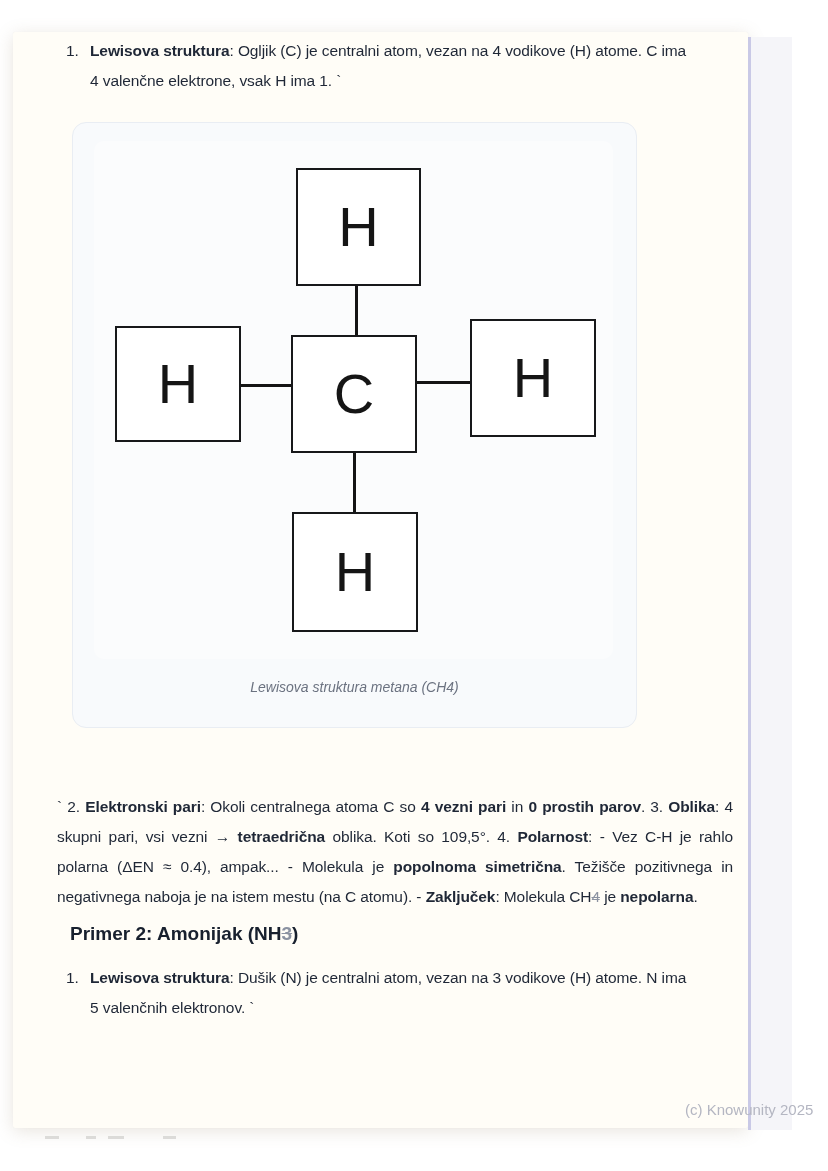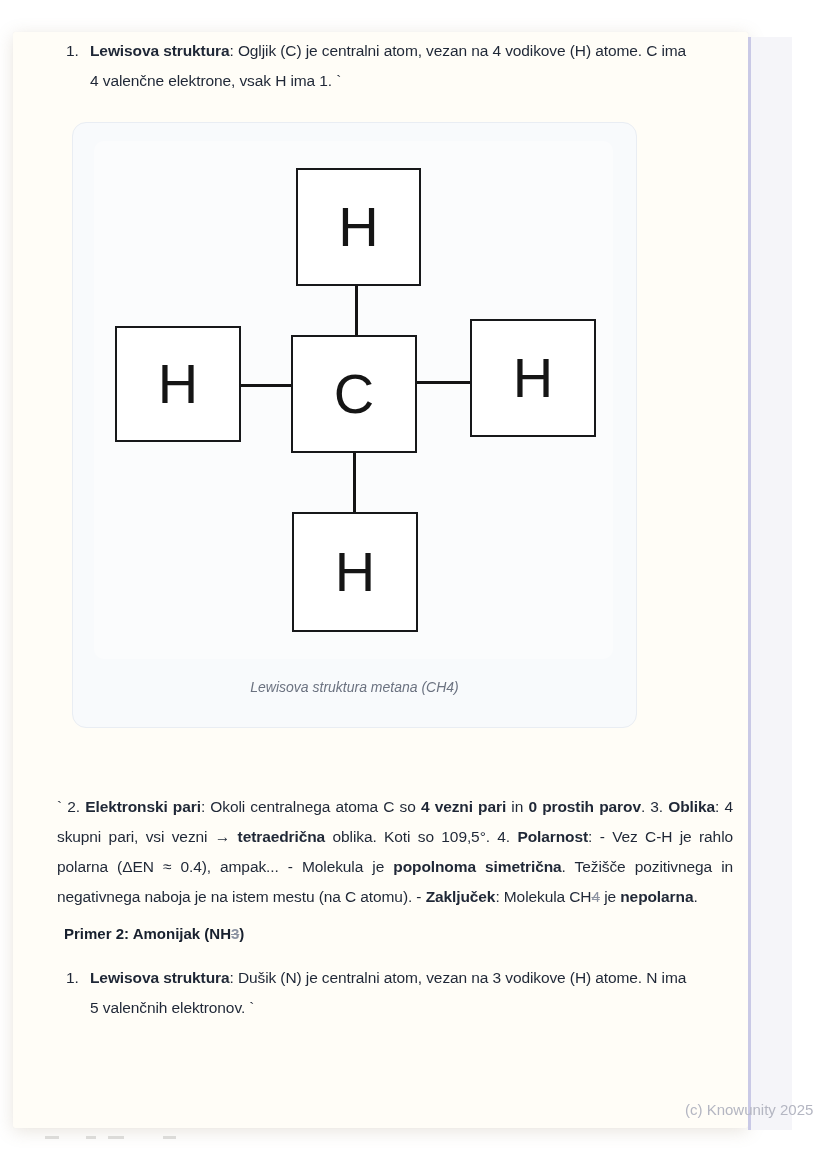--- a/index.html
+++ b/index.html
@@ -23,21 +23,21 @@
 
   .li { position:absolute; display:flex; }
   .li-marker { flex:0 0 24px; text-align:left; }
   .li-body { flex:1; }
 
   .list1 { left:53px; top:4px; width:625px; }
   .list2 { left:53px; top:931px; width:625px; }
 
   .para { position:absolute; left:44px; top:736px; width:676px; text-align:justify;margin-top:24px; }
 
-  .h2 { position:absolute; left:51px; top:890px; font-size:15px; line-height:24px;
+  .h2 { position:absolute; left:57px; top:890px; font-size:19px; line-height:24px;
     color:#18202e; }
   .h2 .strike { font-weight:700; }
 
   
   .figure { position:absolute; left:59px; top:90px; width:565px; height:606px;
     background:#f8fafc; border:1px solid #e9edf3; border-radius:14px; }
   .fig-img { position:absolute; left:21px; top:18px; width:519px; height:518px;
     background:#fbfcfd; border-radius:10px; }
   .fig-caption { position:absolute; left:0; top:556px; width:100%; text-align:center;
     font-style:italic; font-size:14px; color:#6b7280; }

